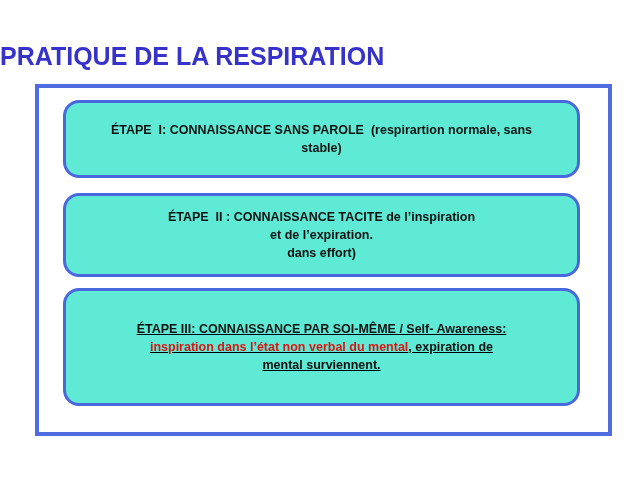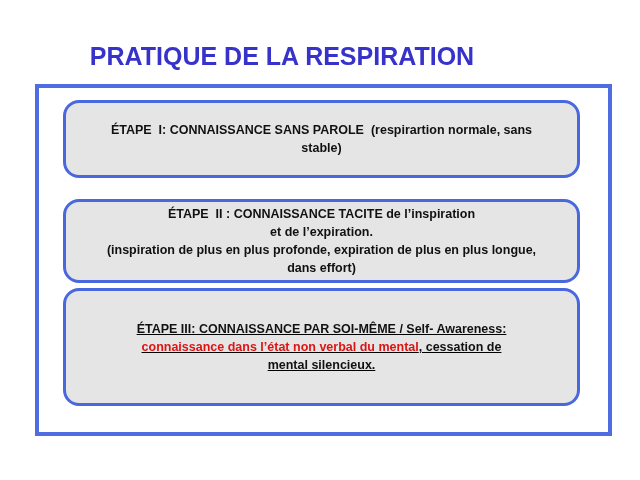--- a/index.html
+++ b/index.html
@@ -13,21 +13,20 @@
     height: 480px;
     background: #ffffff;
     font-family: "Liberation Sans", sans-serif;
     overflow: hidden;
   }
   .title {
     position: absolute;
     left: 0;
     top: 42px;
     width: 564px;
-    text-align: center;
     font-size: 25px;
     font-weight: bold;
     letter-spacing: 0px;
     color: #3732c9;
     white-space: pre;
   }
   .outer-box {
     position: absolute;
     left: 35px;
     top: 84px;
@@ -35,29 +34,29 @@
     height: 344px;
     border: 4px solid #4f6ce0;
     background: #ffffff;
   }
   .stage-box {
     position: absolute;
     left: 63px;
     width: 511px;
     border: 3px solid #4a68dd;
     border-radius: 16px;
-    background: #e5e5e5;
+    background: #5eead4;
     display: flex;
     flex-direction: column;
     align-items: center;
     justify-content: center;
     text-align: center;
   }
   .box-1 { top: 100px; height: 72px; }
-  .box-2 { top: 199px; height: 78px; }
+  .box-2 { top: 193px; height: 78px; }
   .box-3 { top: 288px; height: 112px; text-decoration: underline; }
   .line {
     font-size: 12.5px;
     font-weight: bold;
     line-height: 18px;
     color: #111111;
     white-space: pre;
   }
   .red {
     color: #de1414;
@@ -73,23 +72,22 @@
   <div class="outer-box"></div>
 
   <div class="stage-box box-1">
     <div class="line">ÉTAPE  I: CONNAISSANCE SANS PAROLE  (respirartion normale, sans</div>
     <div class="line">stable)</div>
   </div>
 
   <div class="stage-box box-2">
     <div class="line">ÉTAPE  II : CONNAISSANCE TACITE de l’inspiration</div>
     <div class="line">et de l’expiration.</div>
-    <div class="line">(inspiration de plus en plus profonde, expiration de plus en plus longue,</div>
     <div class="line">dans effort)</div>
   </div>
 
   <div class="stage-box box-3">
     <div class="line">ÉTAPE III: CONNAISSANCE PAR SOI-MÊME / Self- Awareness:</div>
-    <div class="line"><span class="red">connaissance dans l’état non verbal du mental</span><span>, cessation de</span></div>
-    <div class="line">mental silencieux.</div>
+    <div class="line"><span class="red">inspiration dans l’état non verbal du mental</span><span>, expiration de</span></div>
+    <div class="line">mental surviennent.</div>
   </div>
 
 </div>
 
 </body></html>

